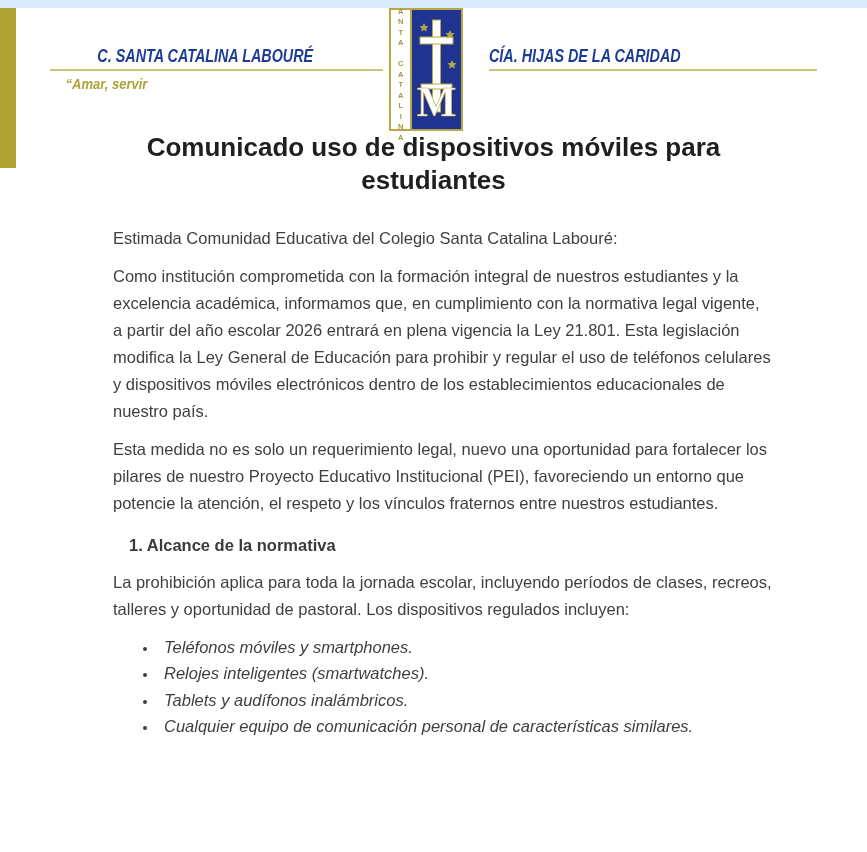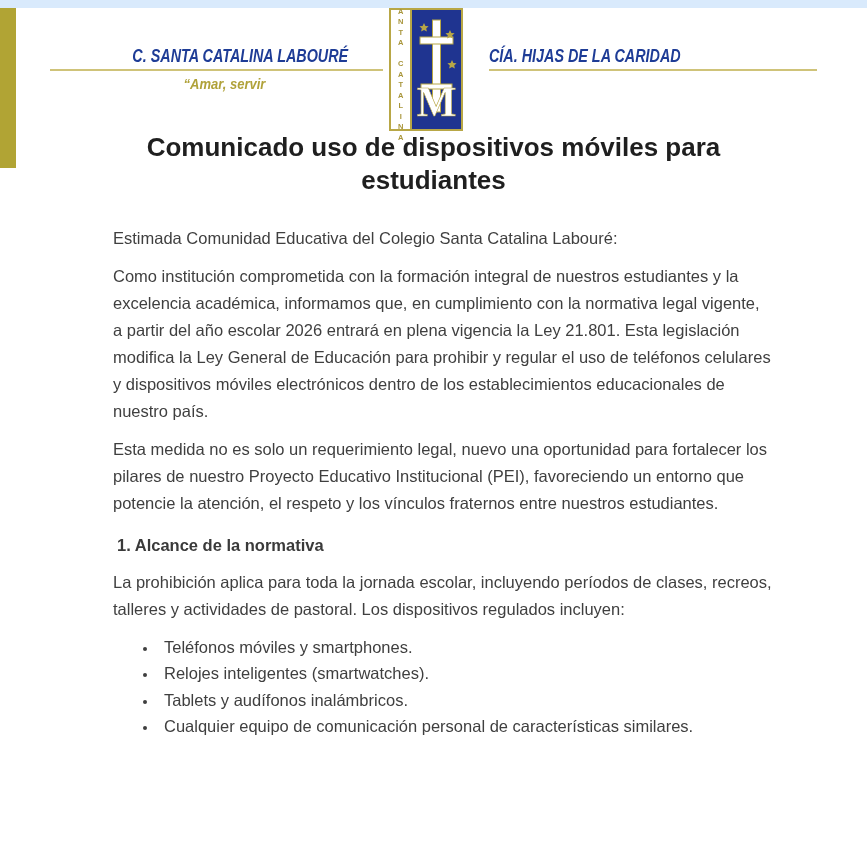--- a/index.html
+++ b/index.html
@@ -20,21 +20,21 @@
     position:absolute; top:8px; left:0;
     width:16px; height:160px;
     background:#b1a434;
   }
   
   .header {
     display:flex; justify-content:center; align-items:flex-start;
     padding-top:8px;
   }
   .header-left, .header-right { margin-top:38px; }
-  .header-left  { width:333px; text-align:center; }
+  .header-left  { width:333px; text-align:left; }
   .header-right { width:328px; text-align:left;margin-left:20px; }
   .org-name {
     color:#1e3c96; font-weight:bold; font-style:italic;
     font-size:17.5px; white-space:nowrap;
     display:inline-block; transform:scaleX(0.82);
   }
   .header-left  .org-name { transform-origin:right center; }
   .header-right .org-name { transform-origin:left center; }
   .rule { border-bottom:2px solid #cfc379; margin-top:2px; }
   .slogan {
@@ -70,23 +70,23 @@
     font-size:26px; font-weight:bold; line-height:33px;
     color:#1f1f1f;
   }
   .content { margin:28px 0 0 113px; width:660px; }
   .content p {
     font-size:16.5px; line-height:27px; color:#3f3f3f;
     margin:4px 0 11px;
   }
   .section-heading {
     font-size:16.5px; line-height:27px; font-weight:bold;
-    color:#3a3a3a; margin:15px 4px 10px;
+    color:#3a3a3a; margin:15px 16px 10px;
   }
-  .content ul { margin:2px 0 0; padding-left:45px; list-style:disc; }
+  .content ul { margin:2px 0 0; padding-left:45px; list-style:disc;font-style:italic; }
   .content li {
     font-size:16.5px; line-height:26.4px; color:#3f3f3f;
     padding-left:6px;
   }
   .content li::marker { color:#3f3f3f; font-size:13px; }
 </style>
 </head>
 <body>
 
 <div class="page">
@@ -143,21 +143,21 @@
 
   </div>
 
   <h1 class="doc-title">Comunicado uso de dispositivos móviles para estudiantes</h1>
 
   <div class="content">
     <p>Estimada Comunidad Educativa del Colegio Santa Catalina Labouré:</p>
     <p>Como institución comprometida con la formación integral de nuestros estudiantes y la excelencia académica, informamos que, en cumplimiento con la normativa legal vigente, a partir del año escolar 2026 entrará en plena vigencia la Ley 21.801. Esta legislación modifica la Ley General de Educación para prohibir y regular el uso de teléfonos celulares y dispositivos móviles electrónicos dentro de los establecimientos educacionales de nuestro país.</p>
     <p>Esta medida no es solo un requerimiento legal, nuevo una oportunidad para fortalecer los pilares de nuestro Proyecto Educativo Institucional (PEI), favoreciendo un entorno que potencie la atención, el respeto y los vínculos fraternos entre nuestros estudiantes.</p>
     <h2 class="section-heading">1. Alcance de la normativa</h2>
-    <p>La prohibición aplica para toda la jornada escolar, incluyendo períodos de clases, recreos, talleres y actividades de pastoral. Los dispositivos regulados incluyen:</p>
+    <p>La prohibición aplica para toda la jornada escolar, incluyendo períodos de clases, recreos, talleres y oportunidad de pastoral. Los dispositivos regulados incluyen:</p>
     <ul>
       <li>Teléfonos móviles y smartphones.</li>
       <li>Relojes inteligentes (smartwatches).</li>
       <li>Tablets y audífonos inalámbricos.</li>
       <li>Cualquier equipo de comunicación personal de características similares.</li>
     </ul>
   </div>
 
 </div>
 

